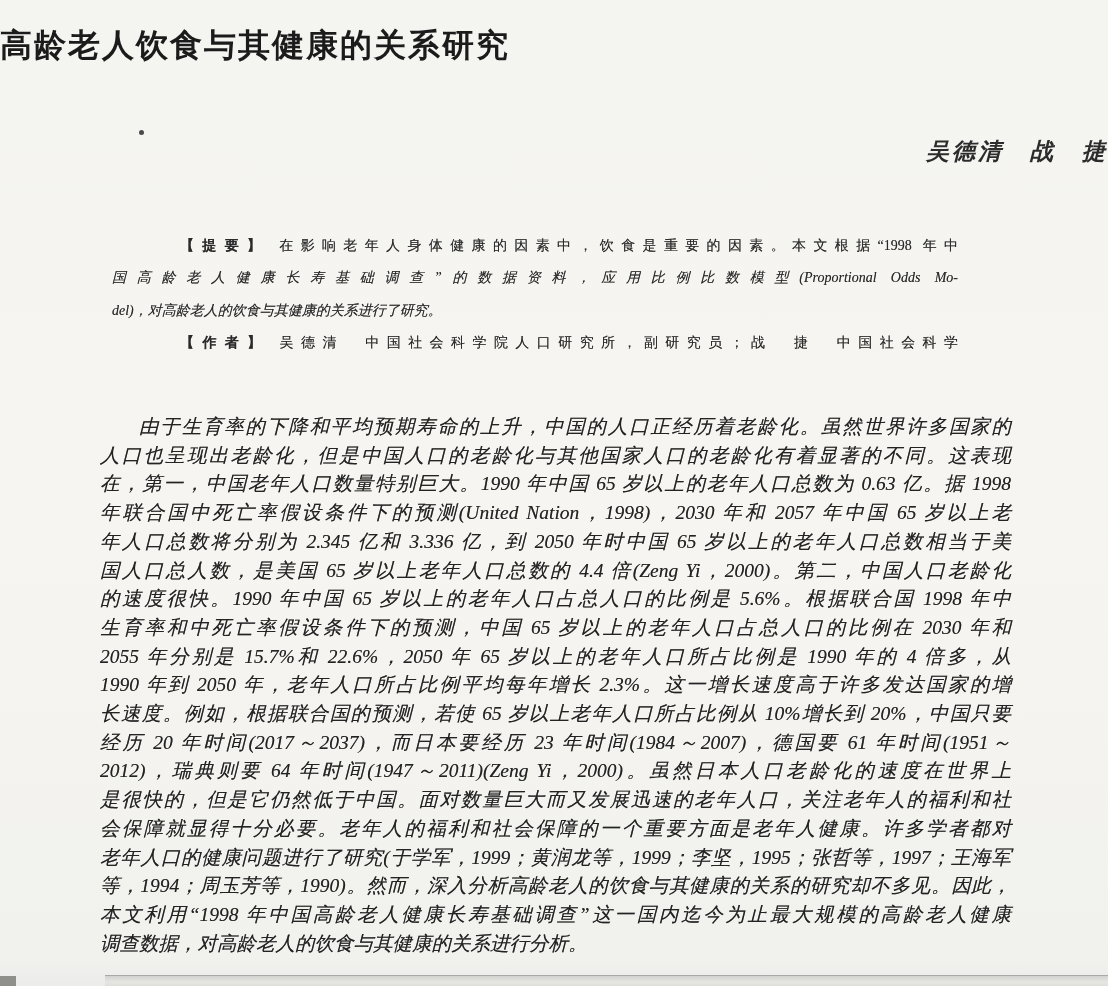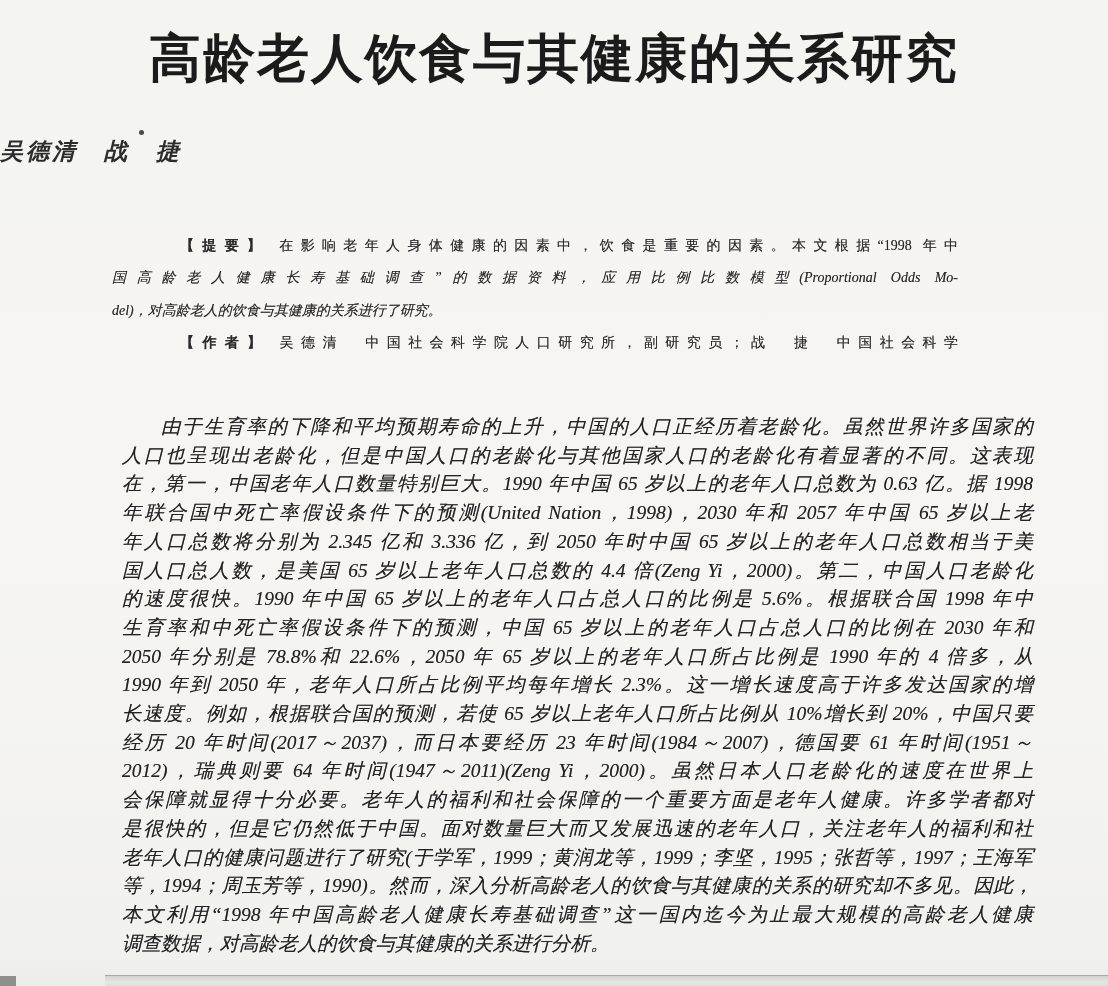--- a/index.html
+++ b/index.html
@@ -35,33 +35,33 @@
     position: absolute;
     left: 0; bottom: 0;
     width: 16px; height: 10px;
     background: #8f8f8c;
   }
   
   .title {
     position: absolute;
     top: 24px; left: 0;
     width: 100%;
-    text-align: center;
+    text-align: left;
     font-family: "DejaVu Sans", "Liberation Sans", sans-serif;
     font-weight: 700;
-    font-size: 52px;
+    font-size: 32px;
     letter-spacing: 2px;
     color: #1b1b1b;
   }
   
   .authors {
     position: absolute;
     top: 136px; left: 0;
     width: 100%;
-    text-align: left;
+    text-align: right;
     font-style: italic;
     font-weight: 700;
     font-size: 23px;
     letter-spacing: 3px;
     color: #2c2c2c;
   }
   
   .front {
     position: absolute;
     top: 230px; left: 112px;
@@ -73,21 +73,20 @@
   .front .line.lead { text-indent: 68px; }
   .blabel { font-weight: 700; padding-right: 0.7em; letter-spacing: 1px; }
   
   .bodytext {
     position: absolute;
     top: 413px; left: 100px;
     width: 911px;
     font-size: 19.5px;
     line-height: 28.7px;
     color: #232323;
-    margin-left: 22px;
   }
   .bodytext .rep .line:first-child { text-indent: 2em; }
   
   .line {
     text-align: justify;
     text-align-last: justify;
     white-space: nowrap;
     text-shadow: 0 0 0.5px rgba(40,40,40,0.55);
   }
   .line.last-line, .line.short { text-align-last: left; }
@@ -116,27 +115,27 @@
   <section class="bodytext">
     <div class="rep">
         <div class="line">由于生育率的下降和平均预期寿命的上升，中国的人口正经历着老龄化。虽然世界许多国家的</div>
         <div class="line">人口也呈现出老龄化，但是中国人口的老龄化与其他国家人口的老龄化有着显著的不同。这表现</div>
         <div class="line">在，第一，中国老年人口数量特别巨大。1990 年中国 65 岁以上的老年人口总数为 0.63 亿。据 1998</div>
         <div class="line">年联合国中死亡率假设条件下的预测(United Nation，1998)，2030 年和 2057 年中国 65 岁以上老</div>
         <div class="line">年人口总数将分别为 2.345 亿和 3.336 亿，到 2050 年时中国 65 岁以上的老年人口总数相当于美</div>
         <div class="line">国人口总人数，是美国 65 岁以上老年人口总数的 4.4 倍(Zeng Yi，2000)。第二，中国人口老龄化</div>
         <div class="line">的速度很快。1990 年中国 65 岁以上的老年人口占总人口的比例是 5.6%。根据联合国 1998 年中</div>
         <div class="line">生育率和中死亡率假设条件下的预测，中国 65 岁以上的老年人口占总人口的比例在 2030 年和</div>
-        <div class="line">2050 年分别是 78.8%和 22.6%，2050 年 65 岁以上的老年人口所占比例是 1990 年的 4 倍多，从</div>
+        <div class="line">2055 年分别是 15.7%和 22.6%，2050 年 65 岁以上的老年人口所占比例是 1990 年的 4 倍多，从</div>
         <div class="line">1990 年到 2050 年，老年人口所占比例平均每年增长 2.3%。这一增长速度高于许多发达国家的增</div>
         <div class="line">长速度。例如，根据联合国的预测，若使 65 岁以上老年人口所占比例从 10%增长到 20%，中国只要</div>
         <div class="line">经历 20 年时间(2017～2037)，而日本要经历 23 年时间(1984～2007)，德国要 61 年时间(1951～</div>
         <div class="line">2012)，瑞典则要 64 年时间(1947～2011)(Zeng Yi，2000)。虽然日本人口老龄化的速度在世界上</div>
+        <div class="line">是很快的，但是它仍然低于中国。面对数量巨大而又发展迅速的老年人口，关注老年人的福利和社</div>
         <div class="line">会保障就显得十分必要。老年人的福利和社会保障的一个重要方面是老年人健康。许多学者都对</div>
-        <div class="line">是很快的，但是它仍然低于中国。面对数量巨大而又发展迅速的老年人口，关注老年人的福利和社</div>
         <div class="line">老年人口的健康问题进行了研究(于学军，1999；黄润龙等，1999；李坚，1995；张哲等，1997；王海军</div>
         <div class="line">等，1994；周玉芳等，1990)。然而，深入分析高龄老人的饮食与其健康的关系的研究却不多见。因此，</div>
         <div class="line">本文利用“1998 年中国高龄老人健康长寿基础调查”这一国内迄今为止最大规模的高龄老人健康</div>
         <div class="line last-line">调查数据，对高龄老人的饮食与其健康的关系进行分析。</div>
       </div>
   </section>
 
   <div class="scan-edge"></div>
   <div class="scan-edge-corner"></div>
 

